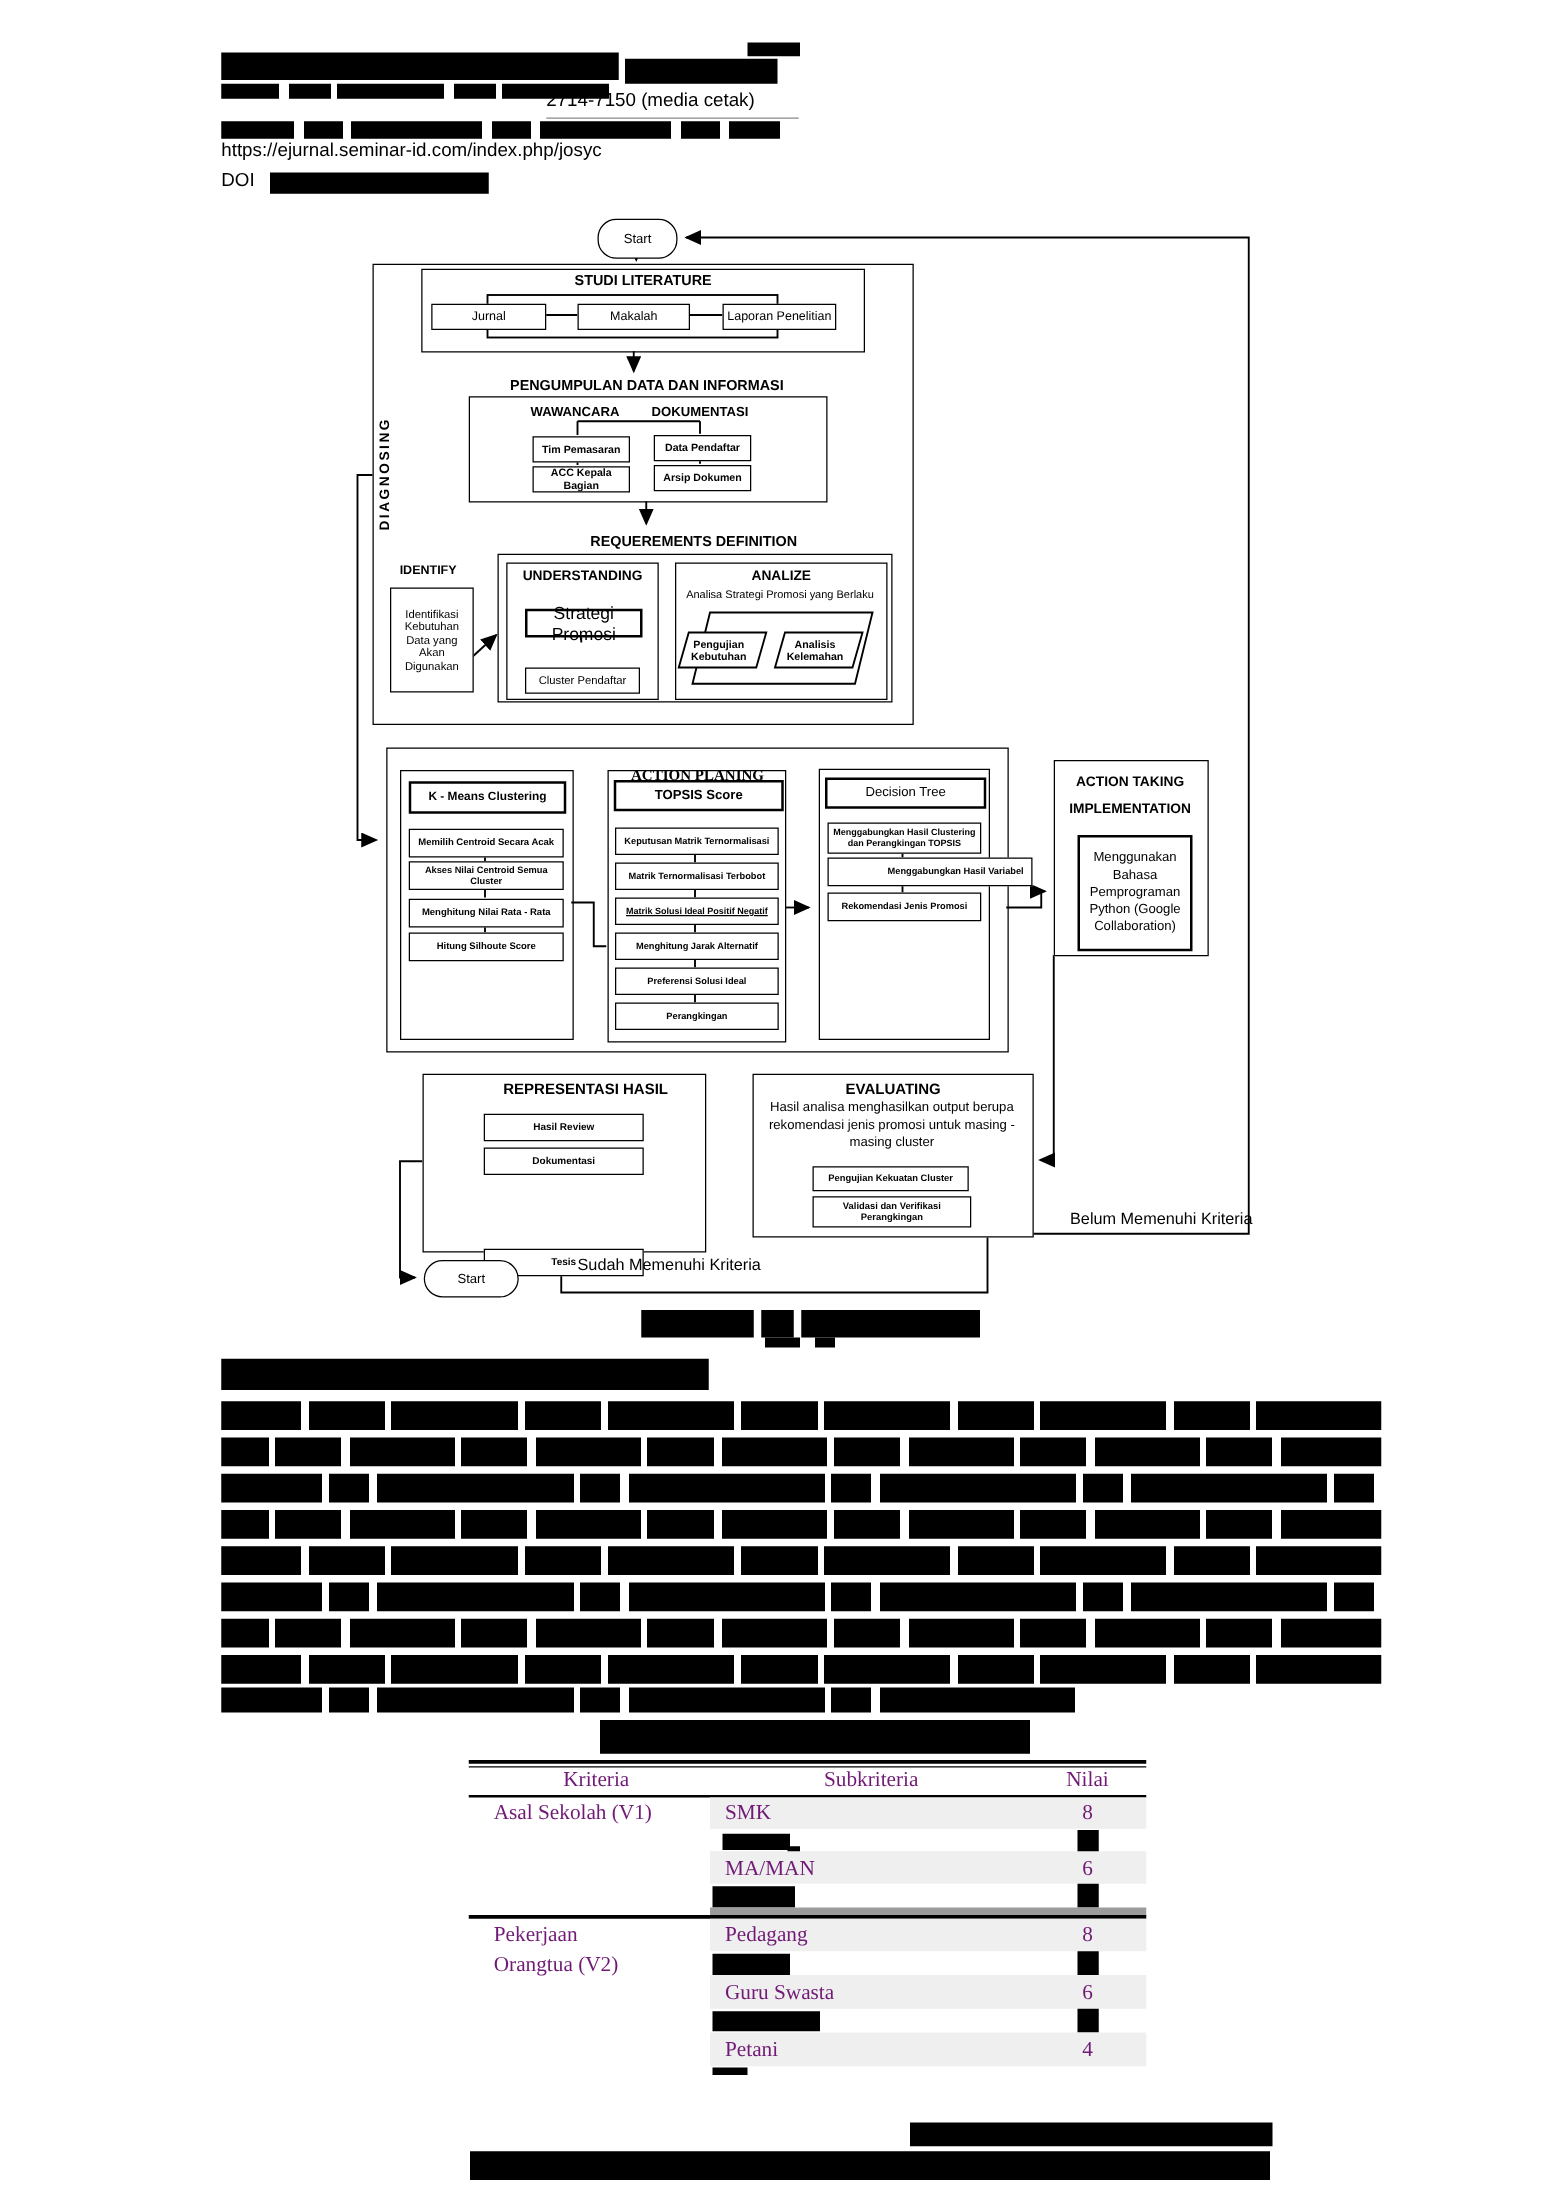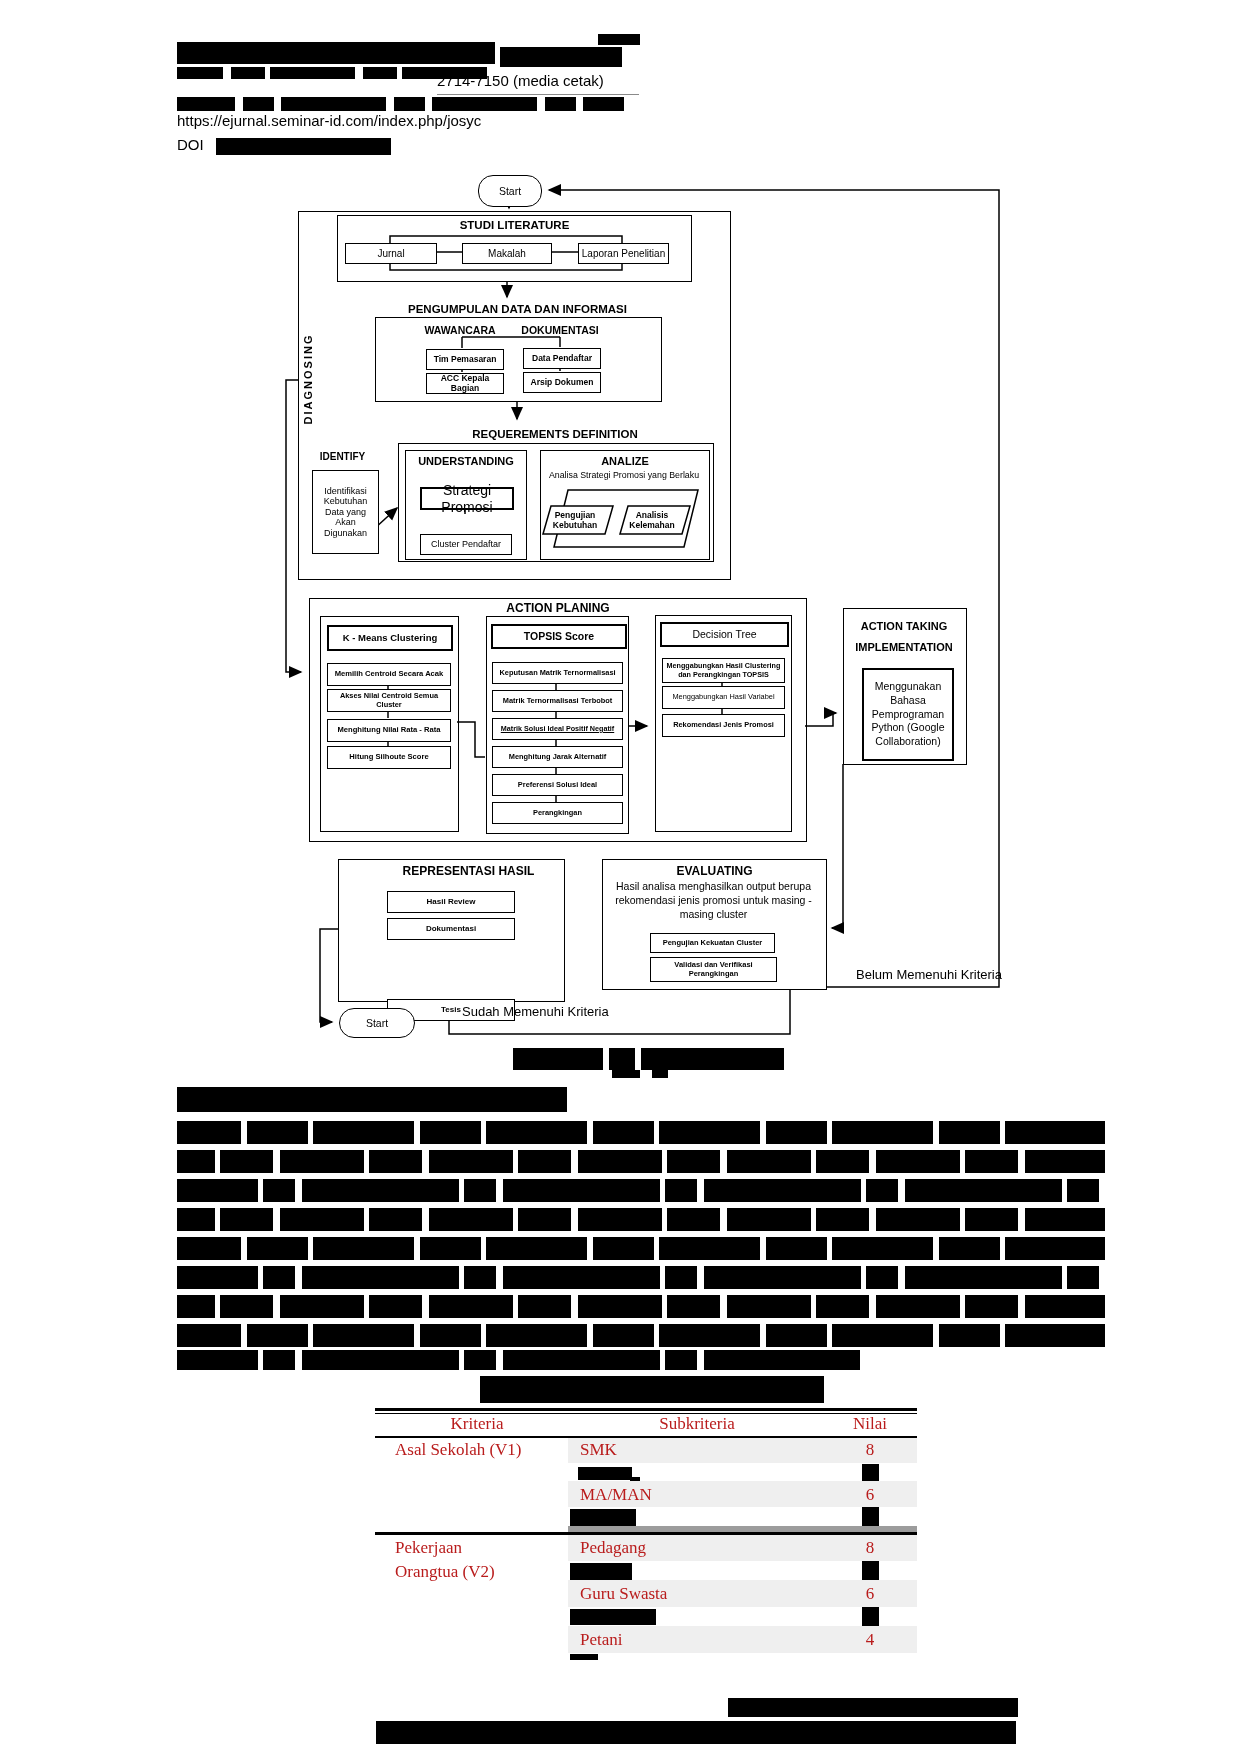--- a/index.html
+++ b/index.html
@@ -7,21 +7,21 @@
        font-family:"Liberation Sans",sans-serif;color:#000;overflow:hidden;}
   .bar{position:absolute;background:#000;}
   .lbl{position:absolute;color:#000;}
   .ctr{display:flex;align-items:center;justify-content:center;text-align:center;}
   .fbox{position:absolute;border:1.5px solid #000;background:#fff;
         display:flex;align-items:center;justify-content:center;text-align:center;line-height:1.15;}
   .b2{border-width:2.2px;}
   .b18{border-width:1.8px;}
   .nowrap{white-space:nowrap;}
   .pill{border-radius:15px;}
-  .serif{font-family:"Liberation Serif",serif;font-size:17px;color:#b91c1c;}
+  .serif{font-family:"Liberation Serif",serif;font-size:17px;color:#701a75;}
   .shade{position:absolute;background:#efefef;}
   .vlabel{position:absolute;transform:rotate(-90deg);transform-origin:center;
           font-weight:bold;font-size:11px;letter-spacing:2px;text-align:center;}
   
   .rl{position:absolute;height:23px;background:#000;}
   .rlg1{background:repeating-linear-gradient(90deg,#000 0 64px,#fff 64px 70px,#000 70px 131px,#fff 131px 136px,#000 136px 173px);}
   .rlg2{background:repeating-linear-gradient(90deg,#000 0 38px,#fff 38px 43px,#000 43px 96px,#fff 96px 103px,#000 103px 149px);}
   .rlg3{background:repeating-linear-gradient(90deg,#000 0 81px,#fff 81px 86px,#000 86px 118px,#fff 118px 125px,#000 125px 201px);}
   .hgap1{background:repeating-linear-gradient(90deg,#000 0 46px,#fff 46px 54px,#000 54px 88px,#fff 88px 93px,#000 93px 132px);}
   .hgap2{background:repeating-linear-gradient(90deg,#000 0 58px,#fff 58px 66px,#000 66px 97px,#fff 97px 104px,#000 104px 151px);}
@@ -165,21 +165,21 @@
   <span>Analisa Strategi Promosi yang Berlaku</span>
   </div>
 <div class="lbl ctr" style="left:545px;top:506px;width:60px;height:28px;font-size:8.5px;font-weight:600;line-height:1.2;">
   <span>Pengujian Kebutuhan</span>
   </div>
 <div class="lbl ctr" style="left:622px;top:506px;width:60px;height:28px;font-size:8.5px;font-weight:600;line-height:1.2;">
   <span>Analisis Kelemahan</span>
   </div>
 
 <div class="fbox" style="left:309px;top:598px;width:496px;height:242px;background:transparent;align-items:flex-start;">
-  <span style="margin-top:3px;font-weight:bold;font-size:12px;">ACTION PLANING</span>
+  <span style="margin-top:15px;font-weight:bold;font-size:12px;font-family:Liberation Serif, serif;">ACTION PLANING</span>
   </div>
 
 <div class="fbox" style="left:320px;top:616px;width:137px;height:214px;background:transparent;"></div>
 <div class="fbox b2" style="left:327px;top:625px;width:122px;height:22px;font-size:9.5px;font-weight:600;">
   <span>K - Means Clustering</span>
   </div>
 <div class="fbox b18 nowrap" style="left:327px;top:663px;width:122px;height:21px;font-size:7.6px;font-weight:bold;">
   <span>Memilih Centroid Secara Acak</span>
   </div>
 <div class="fbox b18" style="left:327px;top:689px;width:122px;height:21px;font-size:7.4px;font-weight:bold;">
@@ -215,21 +215,21 @@
   <span>Perangkingan</span>
   </div>
 
 <div class="fbox" style="left:655px;top:615px;width:135px;height:215px;background:transparent;"></div>
 <div class="fbox b2" style="left:660px;top:622px;width:125px;height:21px;font-size:10.5px;">
   <span>Decision Tree</span>
   </div>
 <div class="fbox b18" style="left:662px;top:658px;width:121px;height:23px;font-size:7.2px;font-weight:bold;">
   <span>Menggabungkan Hasil Clustering dan Perangkingan TOPSIS</span>
   </div>
-<div class="fbox b18 nowrap" style="left:662px;top:686px;width:121px;height:21px;font-size:7.4px;font-weight:normal;">
+<div class="fbox b18 nowrap" style="left:662px;top:686px;width:121px;height:21px;font-size:7.4px;font-weight:bold;padding-left:41px;">
   <span>Menggabungkan Hasil Variabel</span>
   </div>
 <div class="fbox b18 nowrap" style="left:662px;top:714px;width:121px;height:21px;font-size:7.4px;font-weight:bold;">
   <span>Rekomendasi Jenis Promosi</span>
   </div>
 
 <div class="fbox b18" style="left:843px;top:608px;width:122px;height:155px;background:#fff;align-items:flex-start;"></div>
 <div class="lbl ctr" style="left:843px;top:620px;width:122px;font-weight:bold;font-size:11px;">
   <span>ACTION TAKING</span>
   </div>

